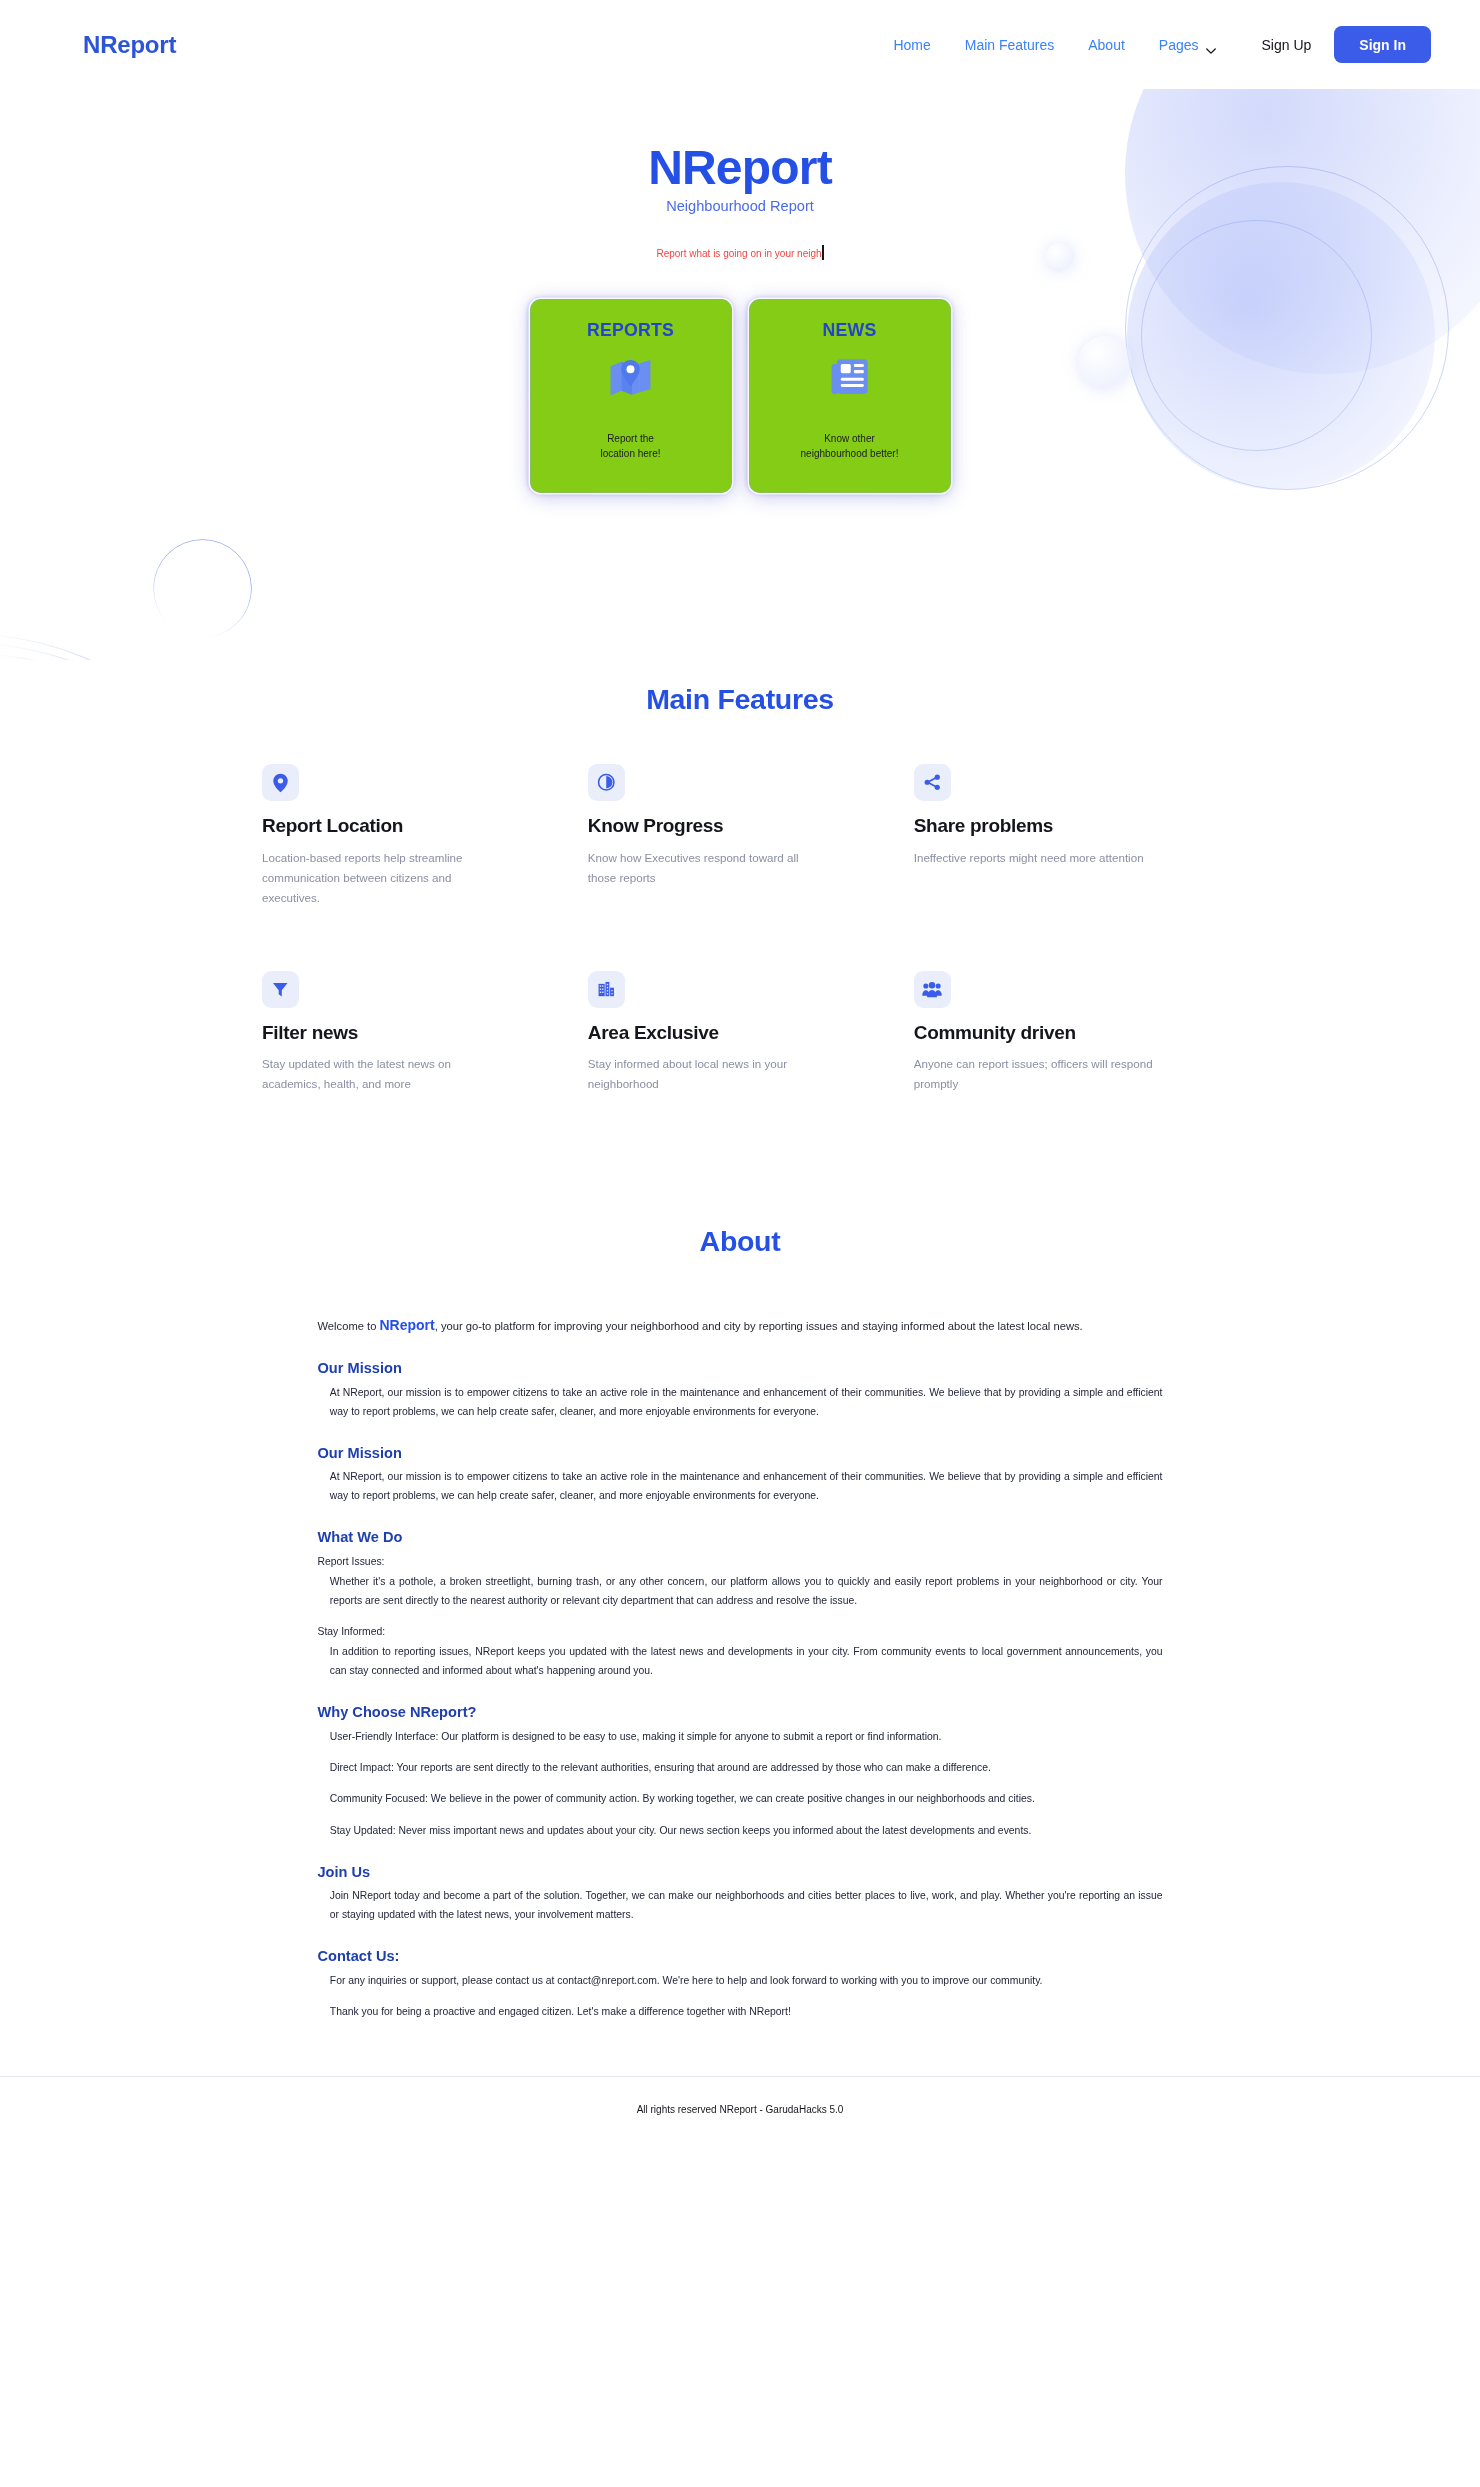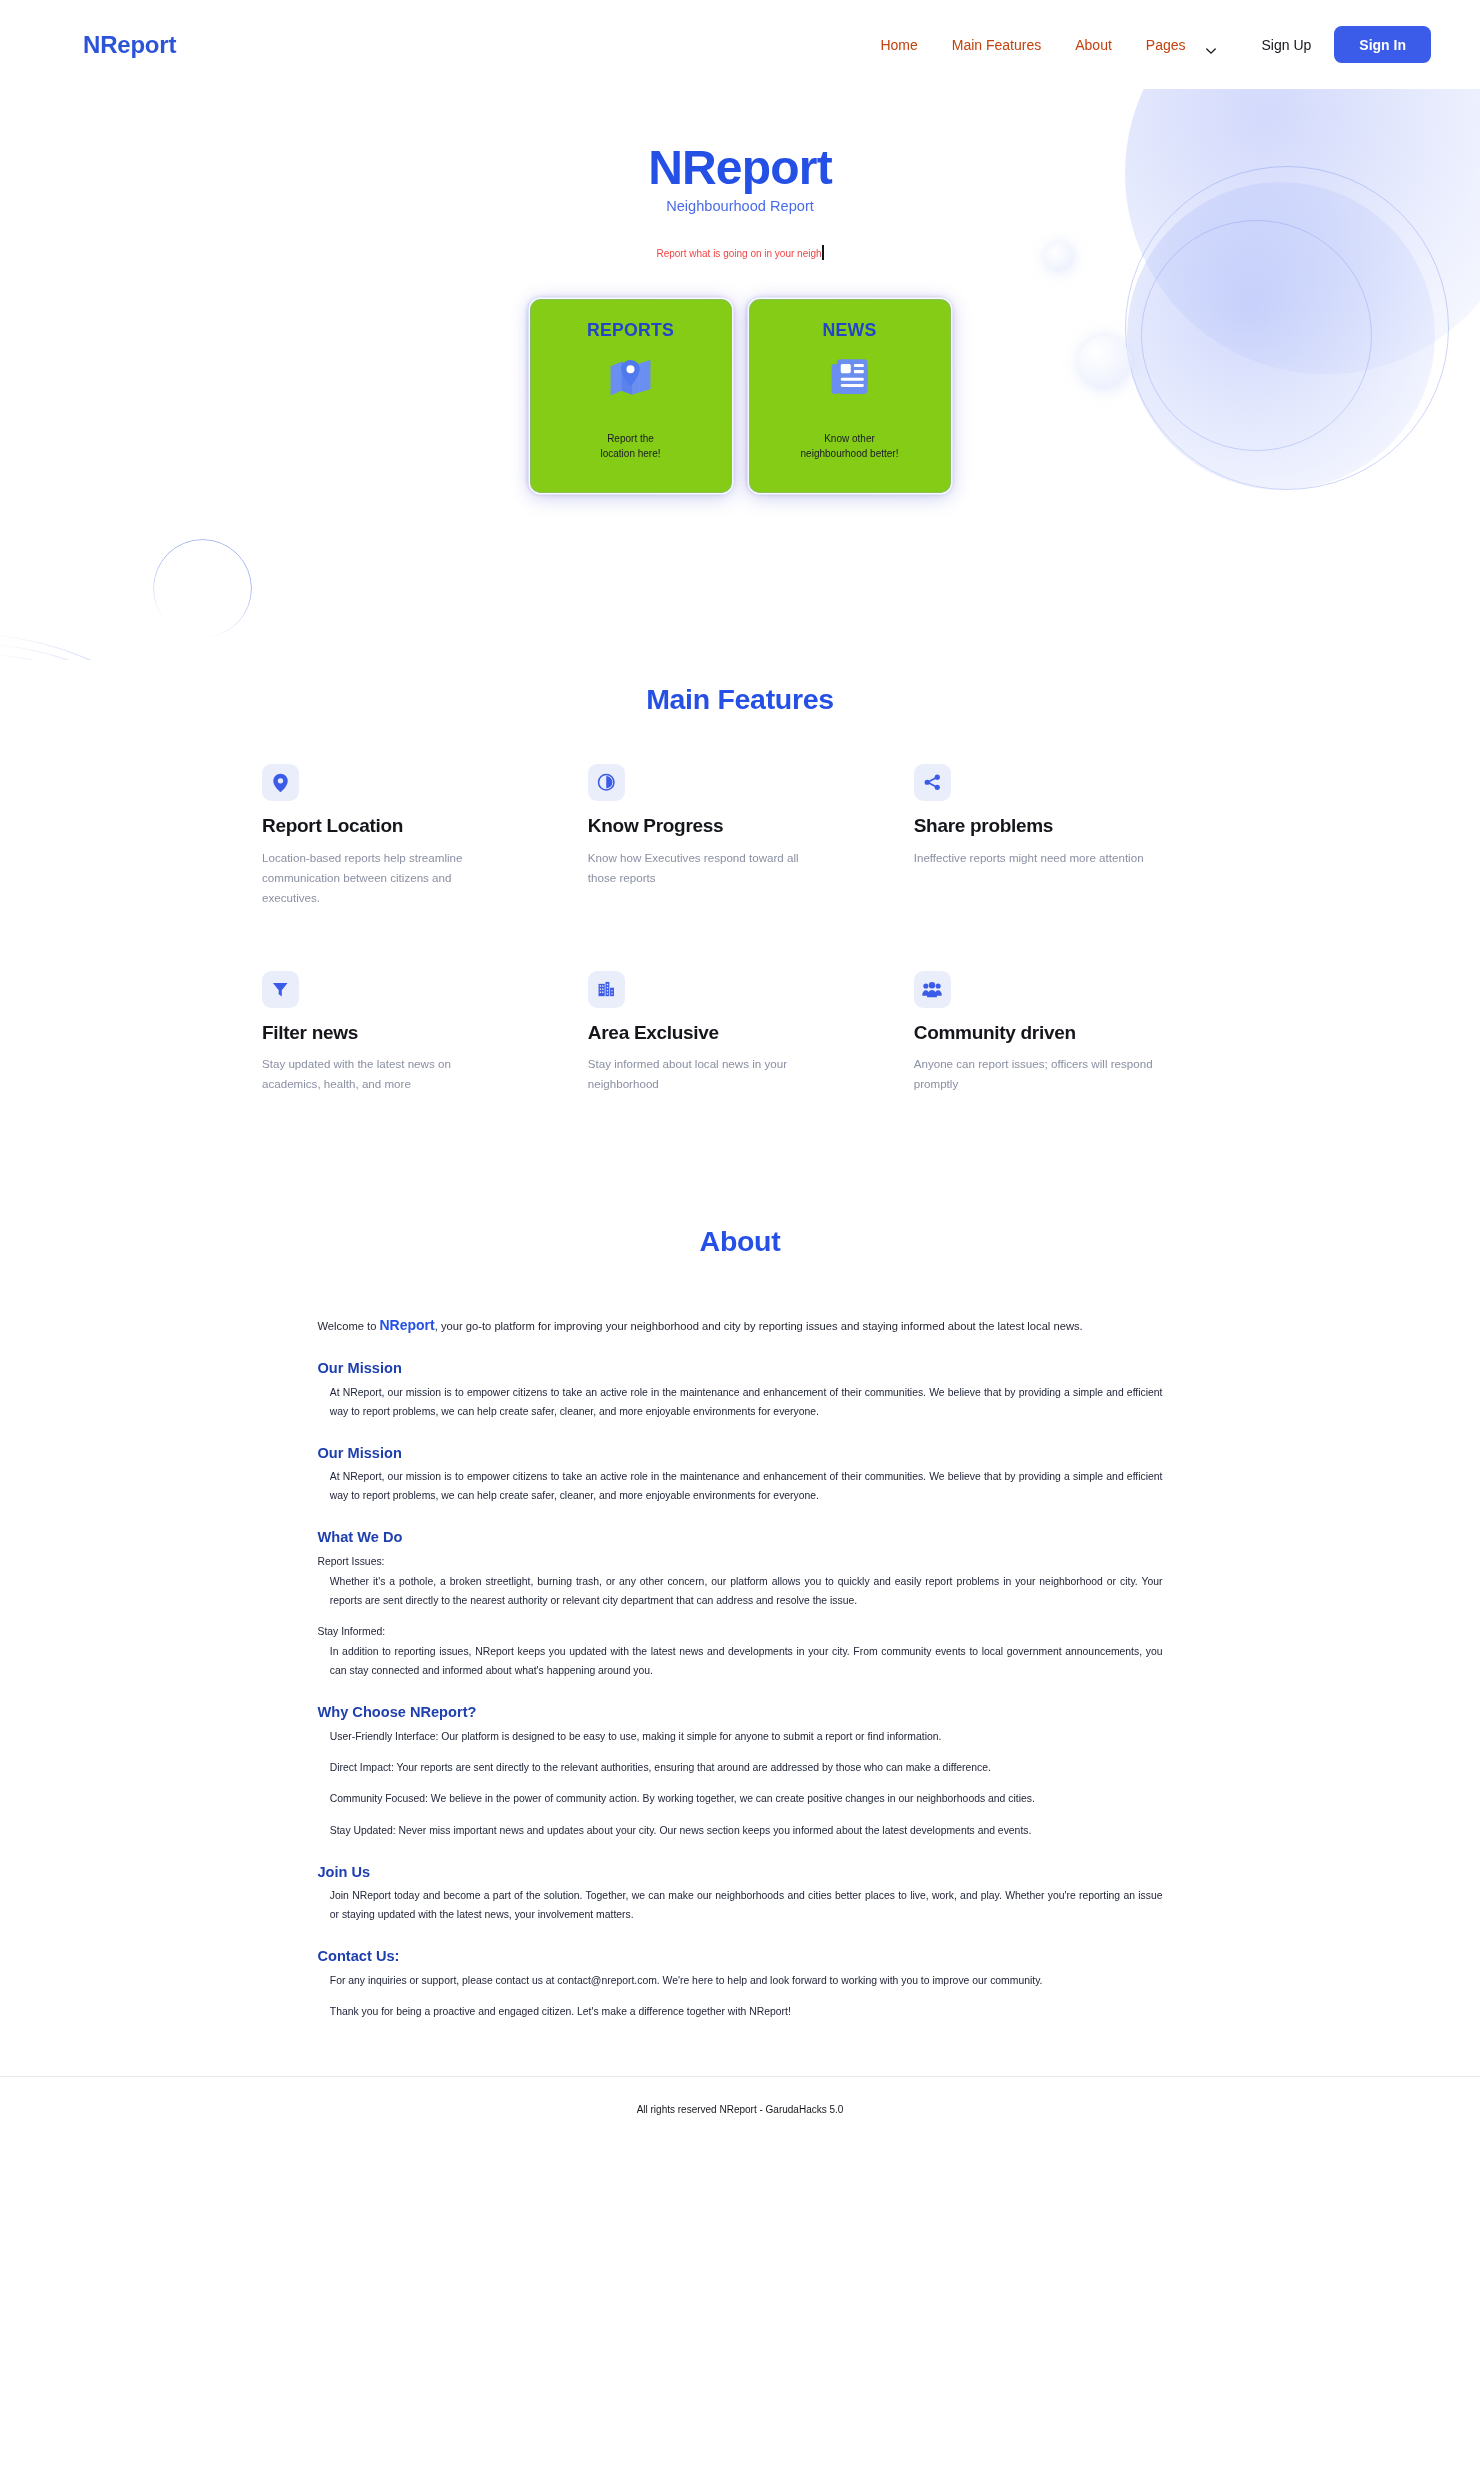--- a/index.html
+++ b/index.html
@@ -26,26 +26,26 @@
     letter-spacing: -0.2px;
   }
   .nav-right {
     margin-left: auto;
     display: flex;
     align-items: center;
     gap: 0;
   }
   .nav-link {
     font-size: 14px;
-    color: #c2410c;
+    color: #3b82f6;
     padding: 0 17px;
     white-space: nowrap;
     cursor: pointer;
   }
-  .nav-link.pages { display: flex; align-items: center; gap: 20px; }
+  .nav-link.pages { display: flex; align-items: center; gap: 7px; }
   .chev { display: inline-block; width: 10px; height: 6.2px; }
   .nav-signup { font-size: 14px; color: #15161c; padding: 0 23px 0 29px; cursor: pointer; white-space: nowrap; }
   .nav-signin {
     background: #3a5ce8;
     color: #ffffff;
     font-size: 14px;
     font-weight: 600;
     border-radius: 7.7px;
     padding: 10.8px 25px;
     border: none;

